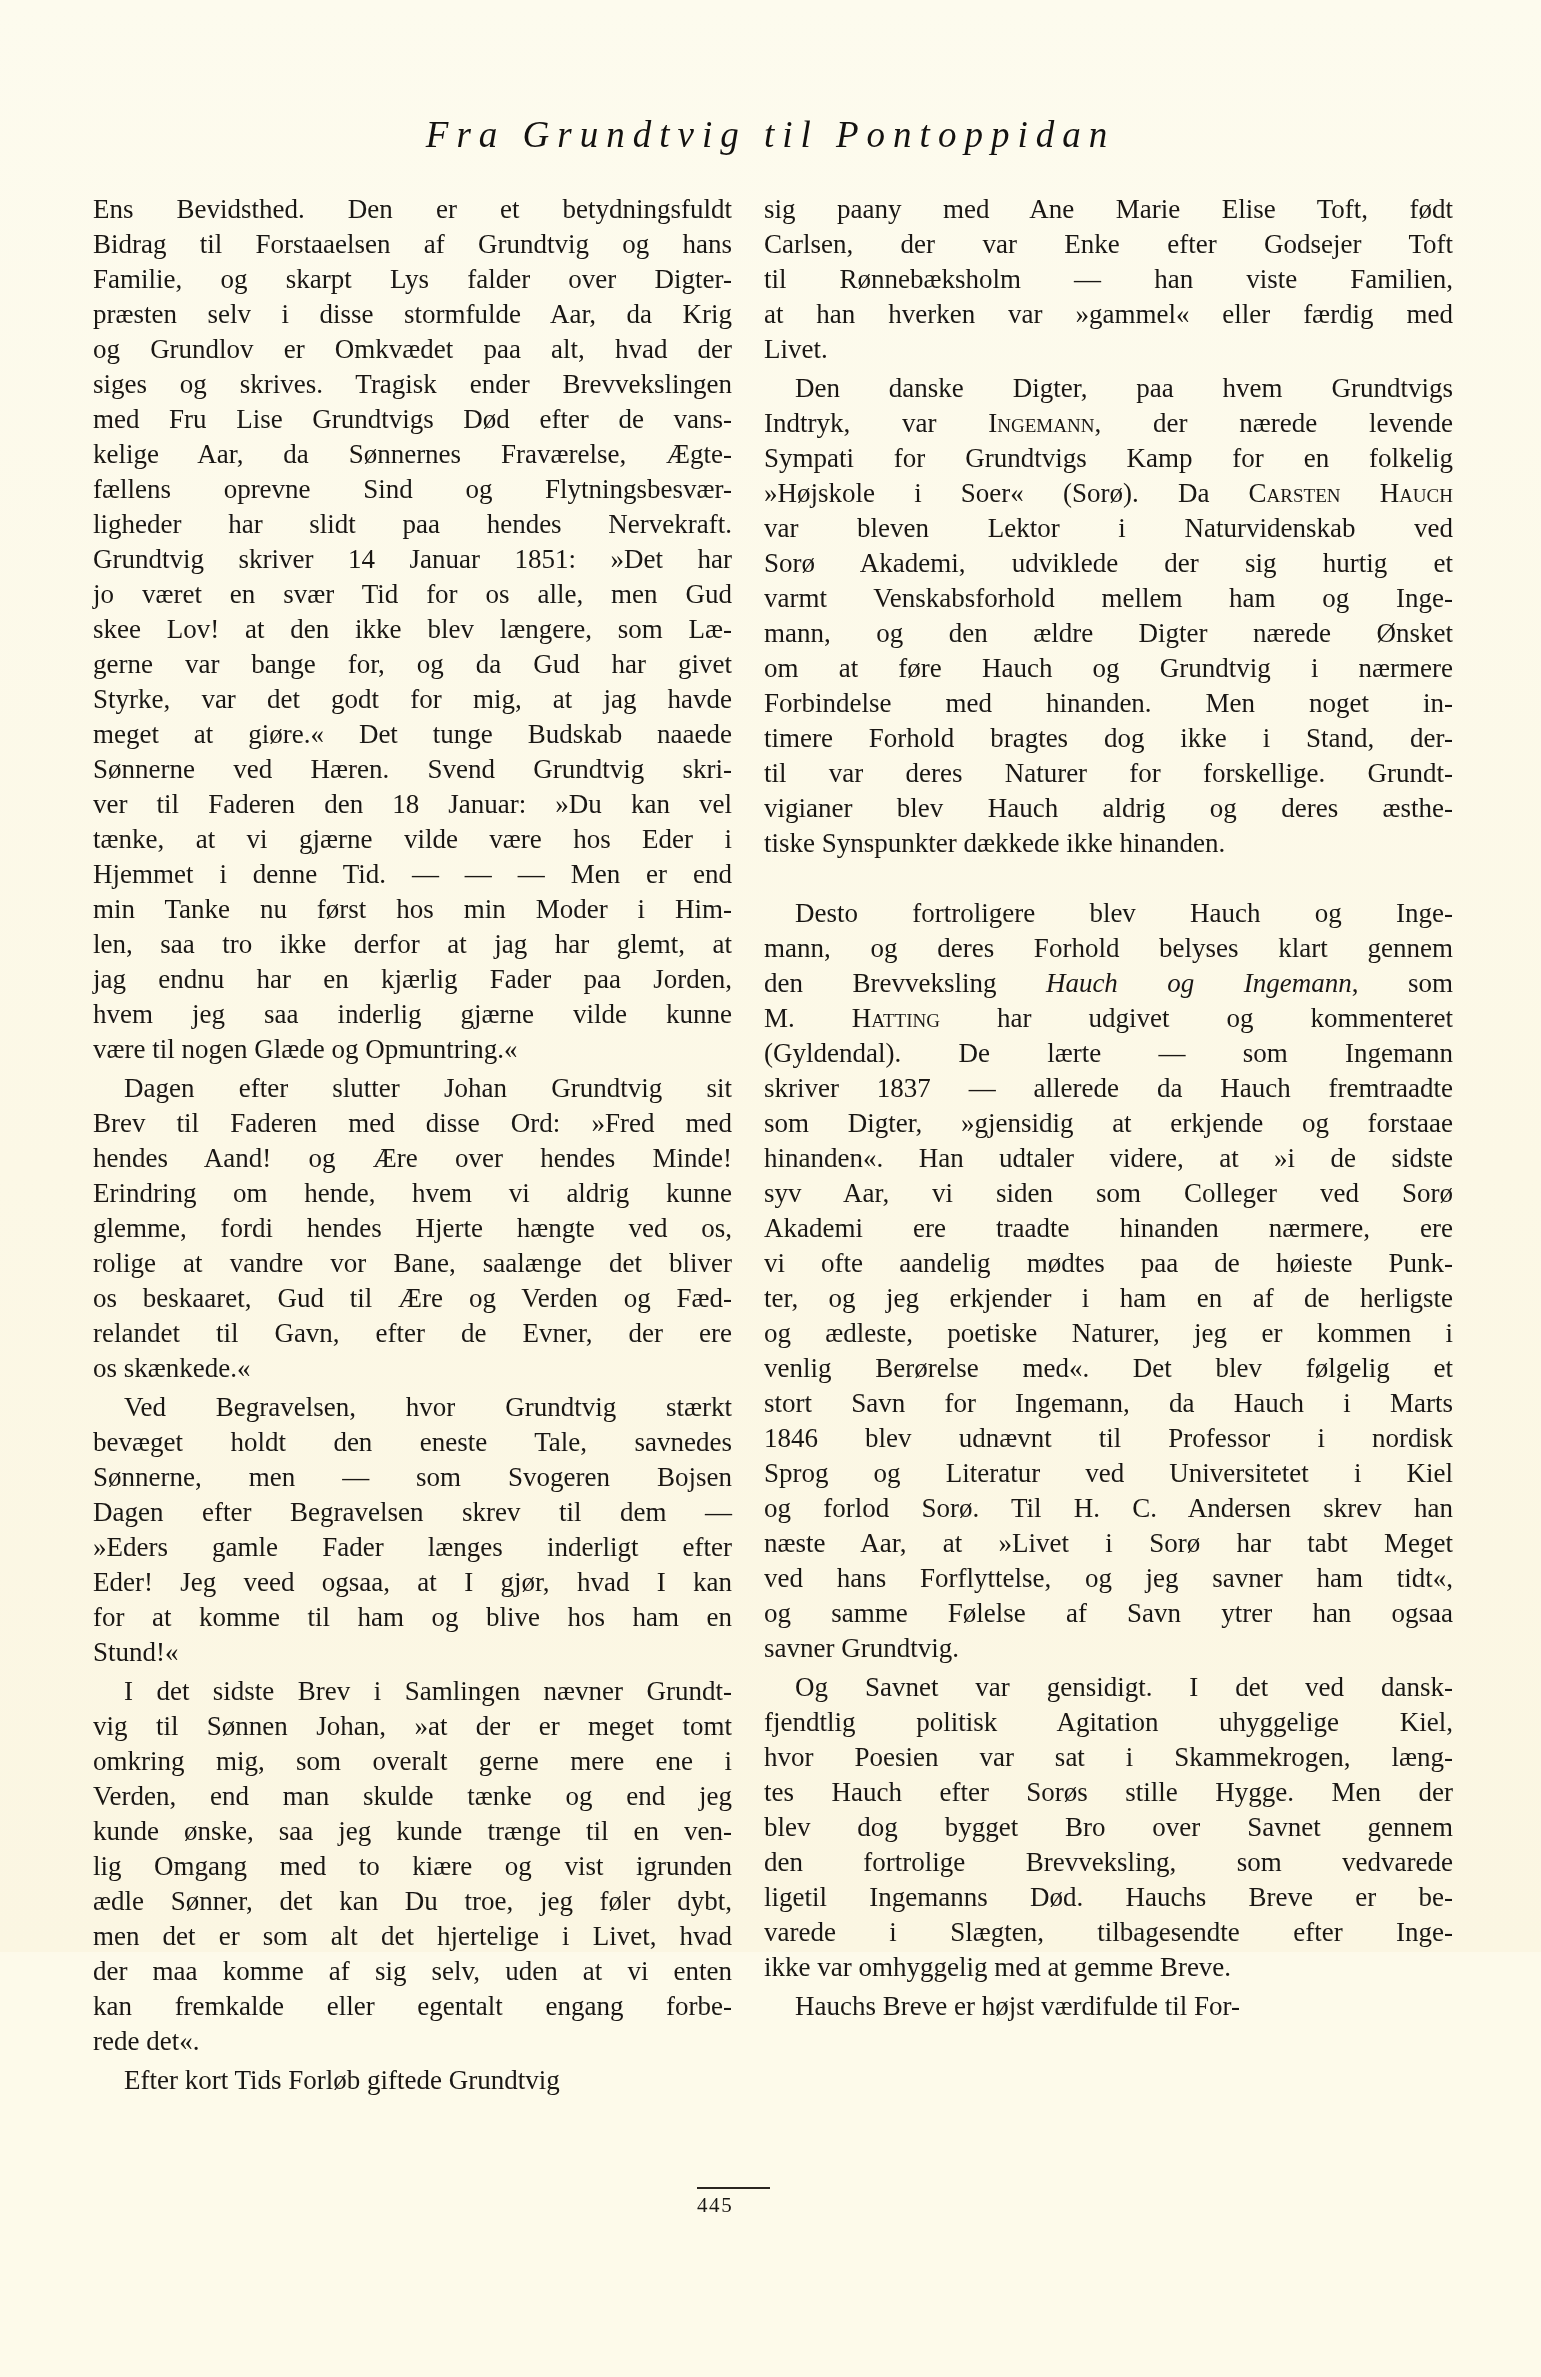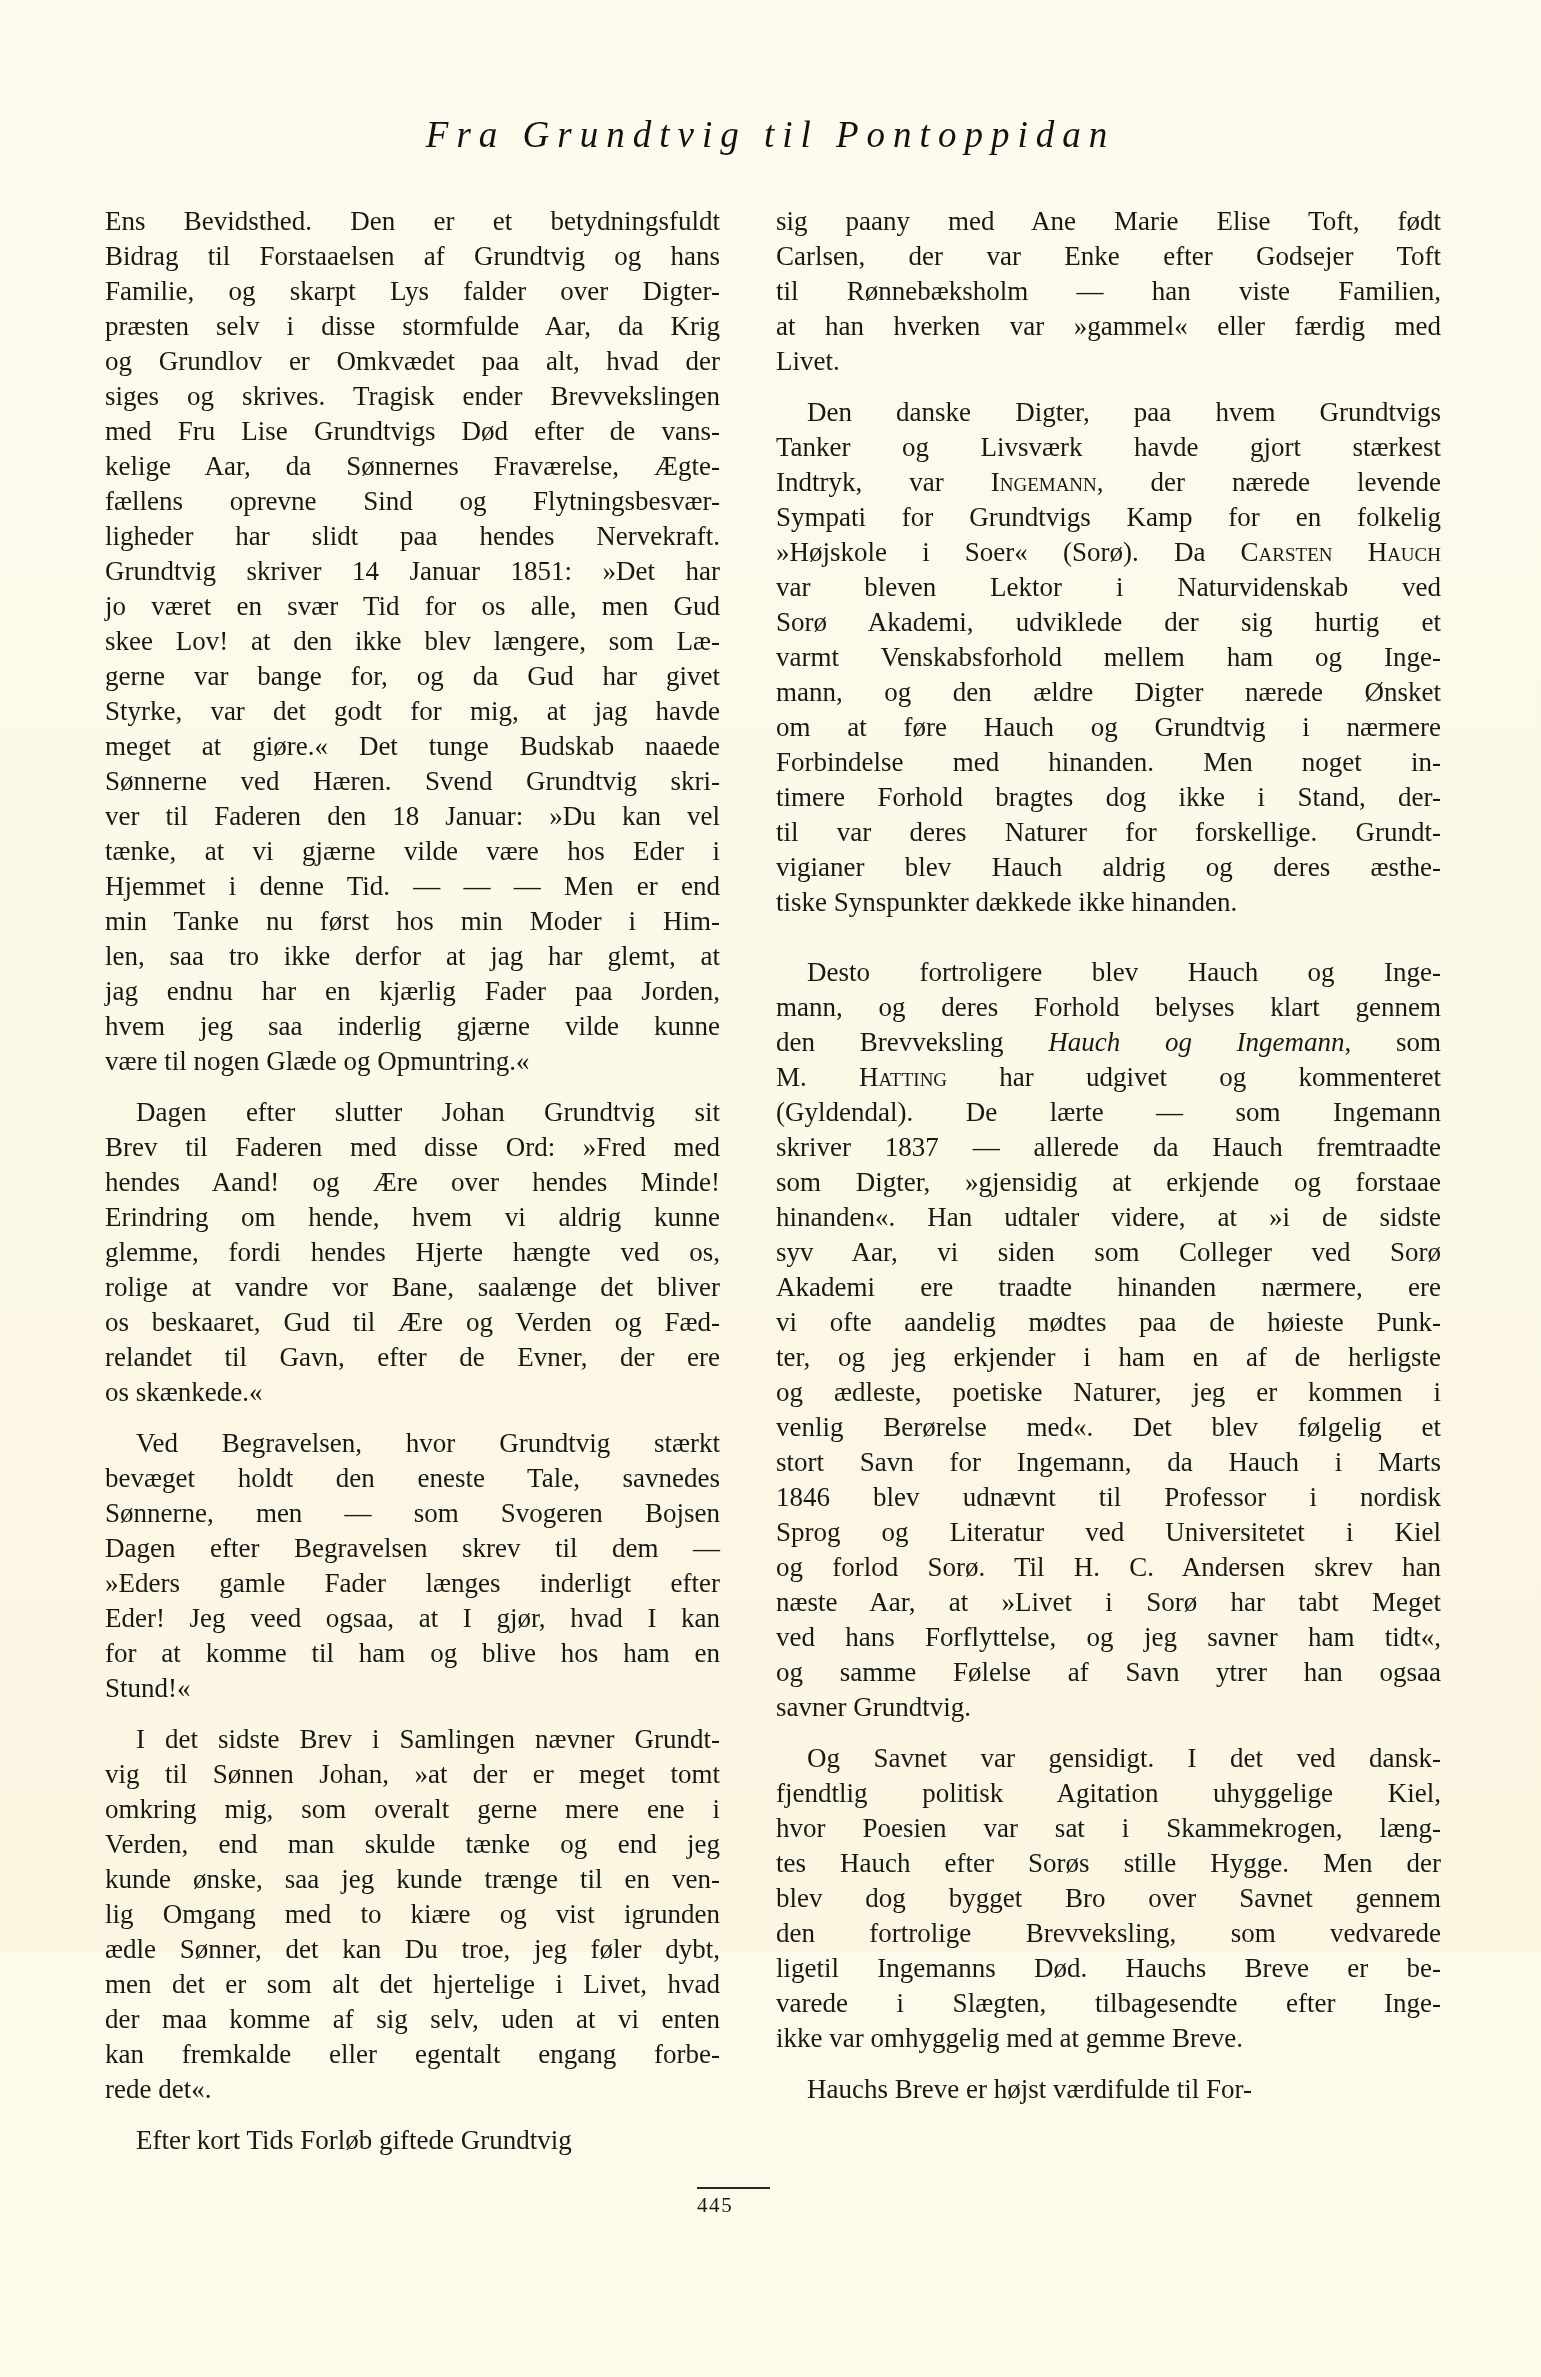--- a/index.html
+++ b/index.html
@@ -33,21 +33,21 @@
     position: absolute;
     top: 188px;
     font-size: 27px;
     line-height: 35px;
     text-align: justify;
     hyphens: manual;
   }
   .col-left { left: 89px; width: 647px; }
   .col-right { left: 760px; width: 697px; }
   .column p {
-    margin: 16px;
+    margin: 4px;
     text-indent: 0;
   }
   .column p.indent { text-indent: 31px; }
   .column p.gap-before { margin-top: 35px; }
   .line {
     display: block;
     text-align: justify;
     text-align-last: justify;
     white-space: nowrap;
   }
@@ -147,21 +147,20 @@
   <div class="column col-right" id="col-right">
       <p>
         <span class="line">sig paany med Ane Marie Elise Toft, født</span>
         <span class="line">Carlsen, der var Enke efter Godsejer Toft</span>
         <span class="line">til Rønnebæksholm — han viste Familien,</span>
         <span class="line">at han hverken var »gammel« eller færdig med</span>
         <span class="line last">Livet.</span>
       </p>
       <p class="indent" style="text-indent: 0px;">
         <span class="line" style="padding-left: 31px;">Den danske Digter, paa hvem Grundtvigs</span>
-        <span class="line">Tanker og Livsværk havde gjort stærkest</span>
         <span class="line">Indtryk, var <span class="sc">Ingemann</span>, der nærede levende</span>
         <span class="line">Sympati for Grundtvigs Kamp for en folkelig</span>
         <span class="line">»Højskole i Soer« (Sorø). Da <span class="sc">Carsten Hauch</span></span>
         <span class="line">var bleven Lektor i Naturvidenskab ved</span>
         <span class="line">Sorø Akademi, udviklede der sig hurtig et</span>
         <span class="line">varmt Venskabsforhold mellem ham og Inge-</span>
         <span class="line">mann, og den ældre Digter nærede Ønsket</span>
         <span class="line">om at føre Hauch og Grundtvig i nærmere</span>
         <span class="line">Forbindelse med hinanden. Men noget in-</span>
         <span class="line">timere Forhold bragtes dog ikke i Stand, der-</span>

